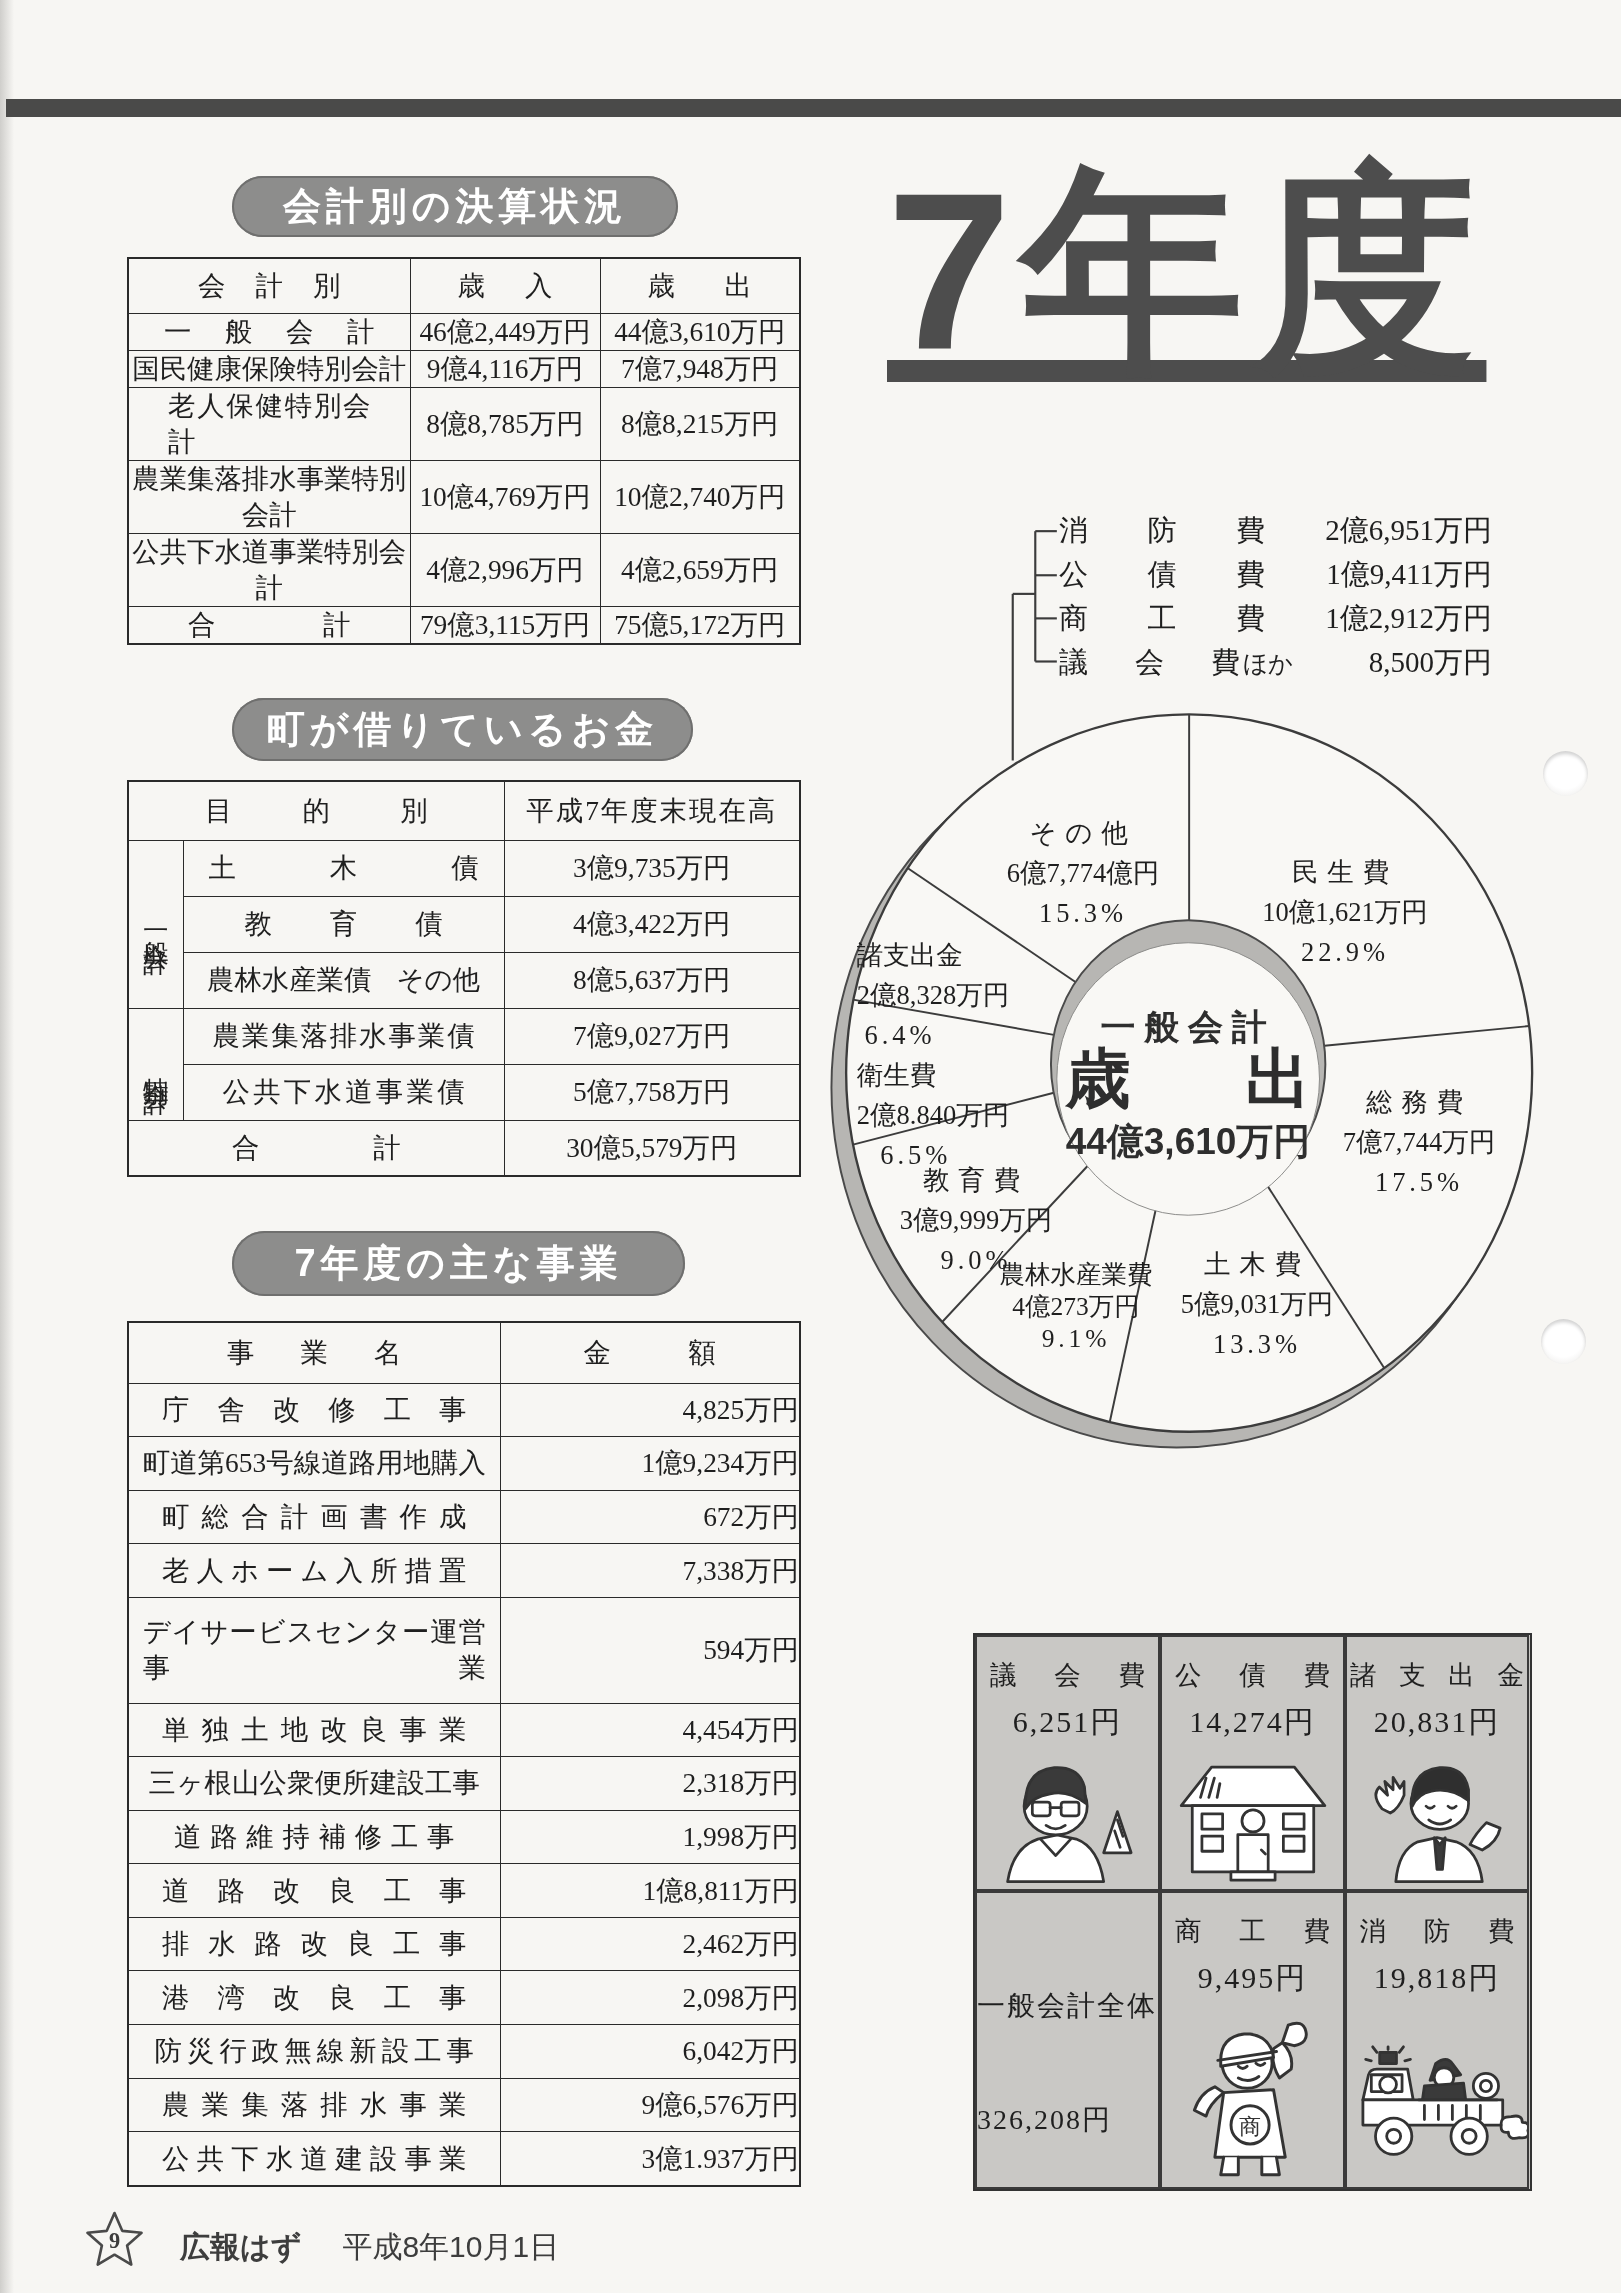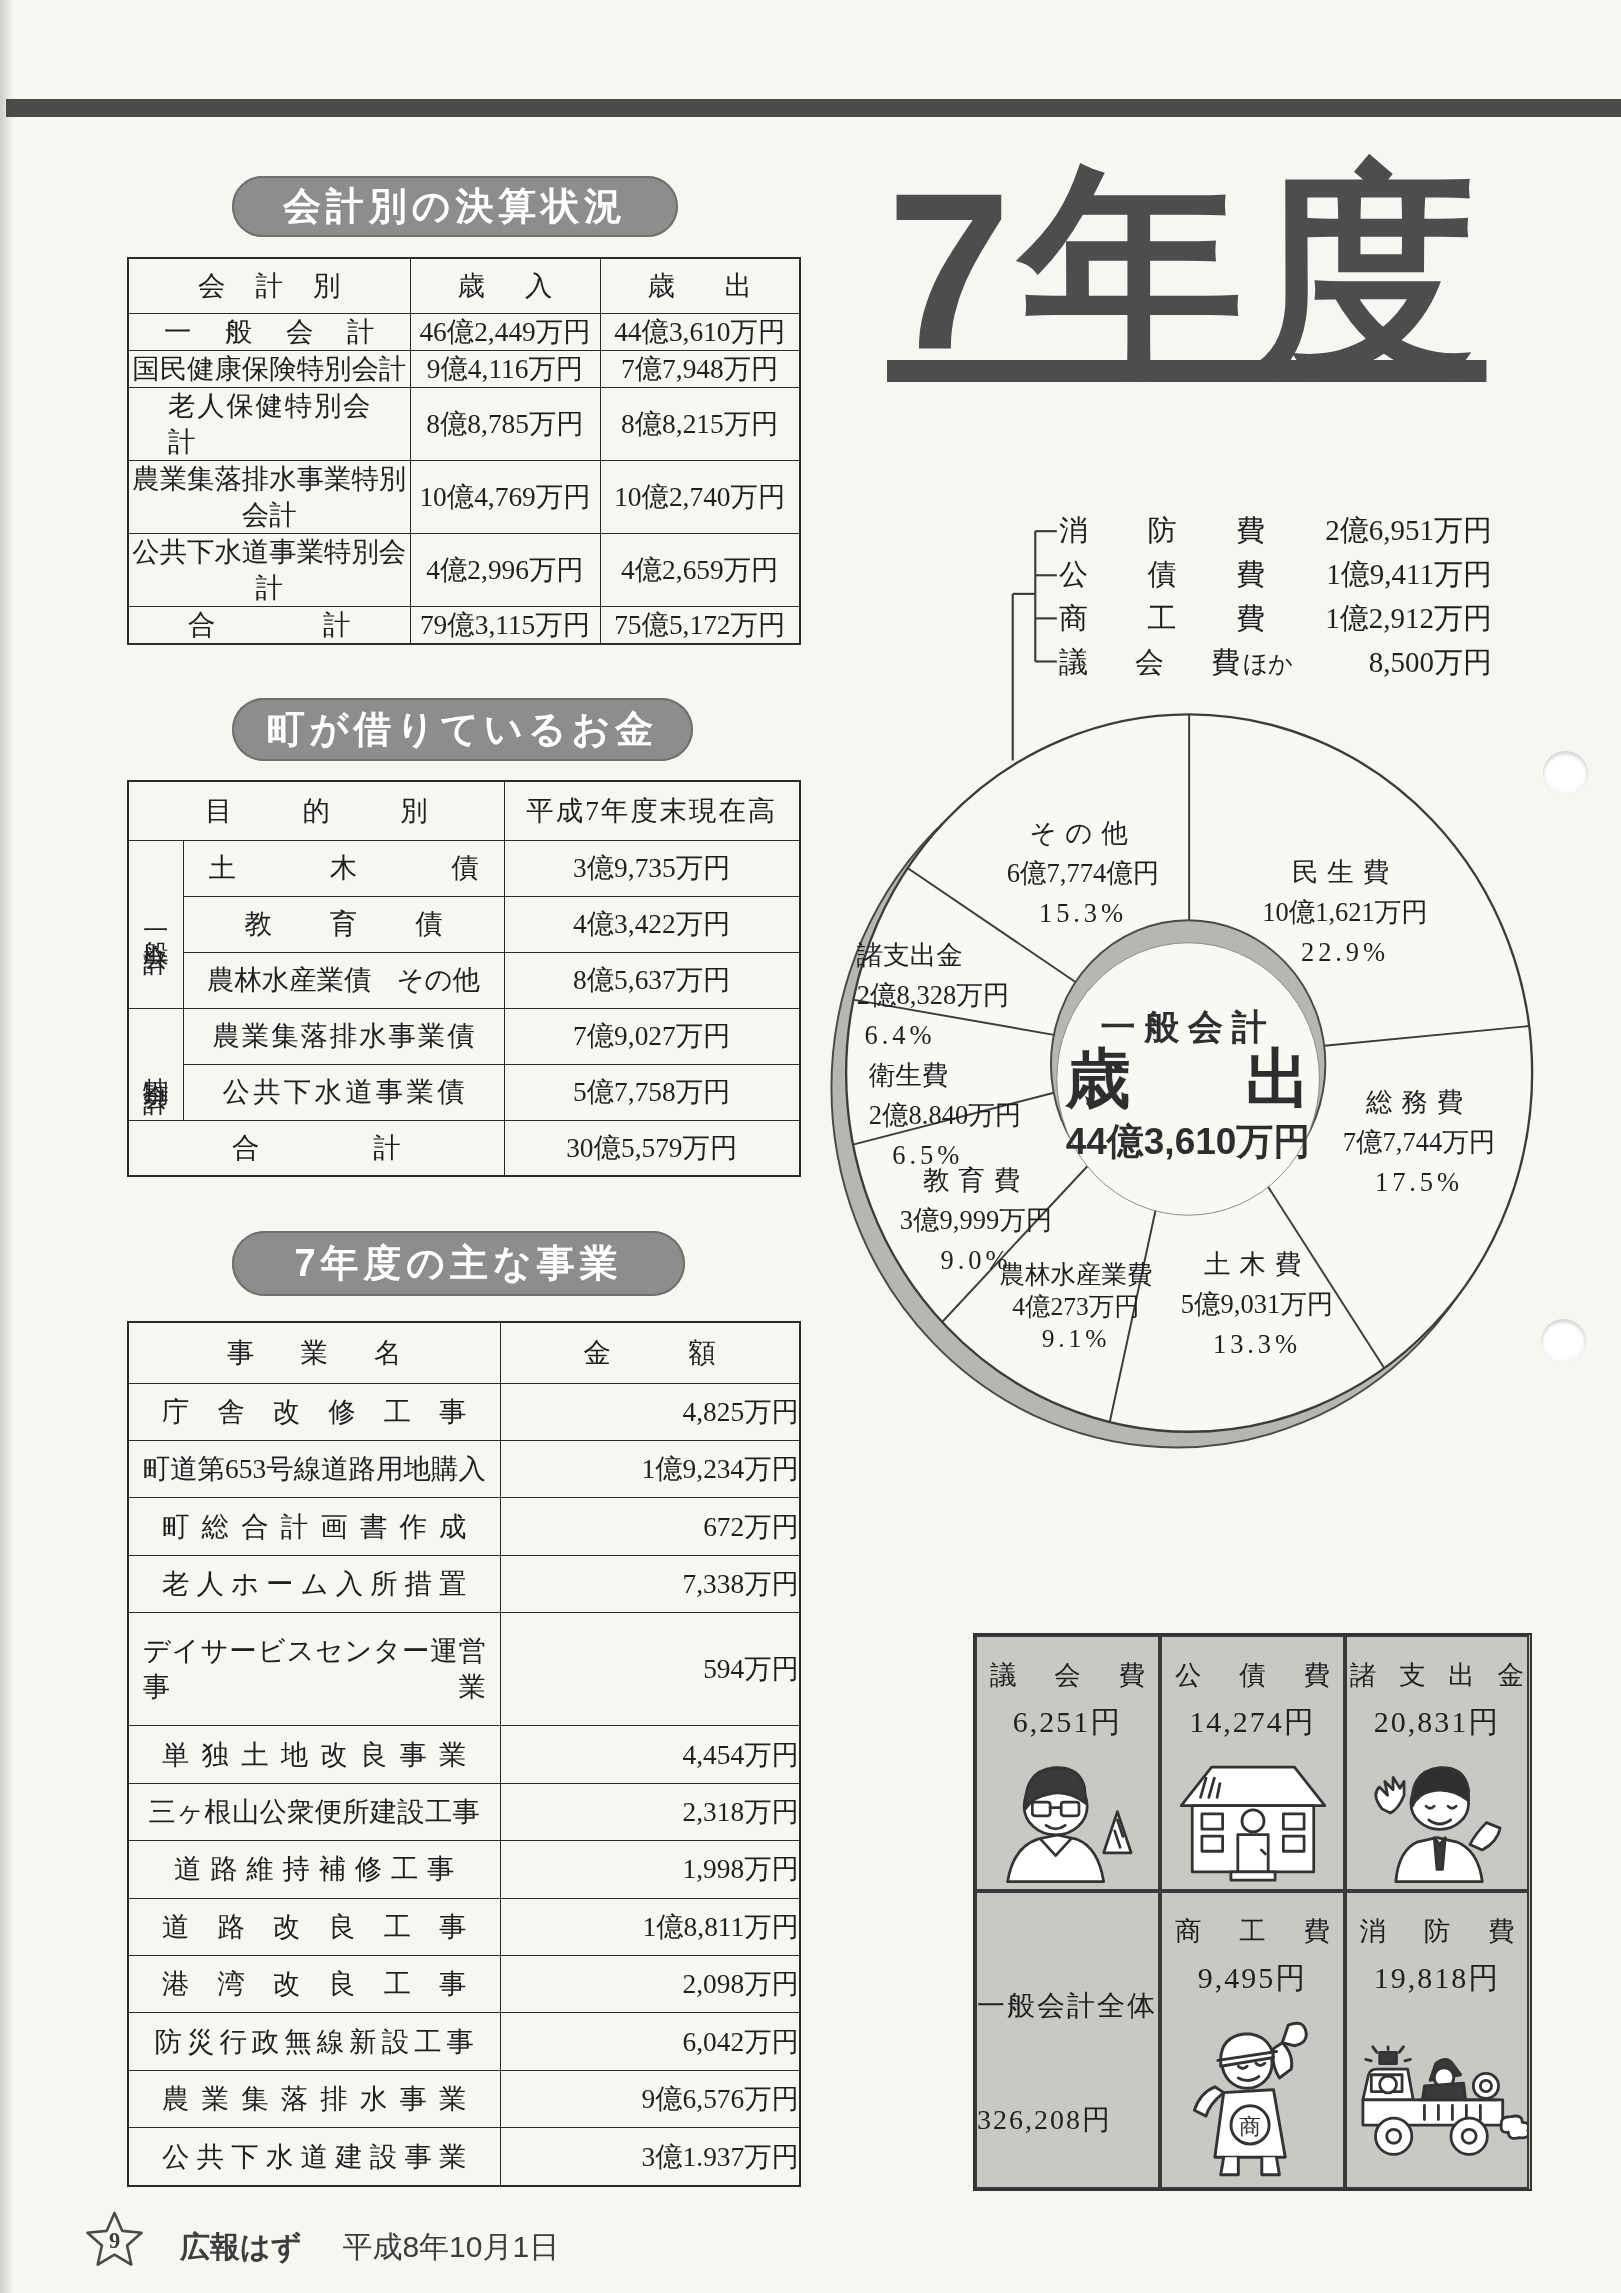--- a/index.html
+++ b/index.html
@@ -206,20 +206,24 @@
         </tr>
     <tr>
           <td class="jst" style="padding:0 45px">道路維持補修工事</td>
           <td class="rt">1,998万円</td>
         </tr>
     <tr>
           <td class="jst" style="padding:0 33px">道路改良工事</td>
           <td class="rt">1億8,811万円</td>
         </tr>
     <tr>
+          <td class="jst" style="padding:0 33px">排水路改良工事</td>
+          <td class="rt">2,462万円</td>
+        </tr>
+    <tr>
           <td class="jst" style="padding:0 33px">港湾改良工事</td>
           <td class="rt">2,098万円</td>
         </tr>
     <tr>
           <td class="jst" style="padding:0 25.5px">防災行政無線新設工事</td>
           <td class="rt">6,042万円</td>
         </tr>
     <tr>
           <td class="jst" style="padding:0 33px">農業集落排水事業</td>
           <td class="rt">9億6,576万円</td>
@@ -313,21 +317,21 @@
   <div class="abs slice-label tight" style="left:1076px;top:1259px;">
     <div>農林水産業費</div>
     <div>4億273万円</div>
     <div class="pct">9.1%</div>
   </div>
   <div class="abs slice-label" style="left:976px;top:1160px;">
     <div class="nm">教育費</div>
     <div>3億9,999万円</div>
     <div class="pct">9.0%</div>
   </div>
-  <div class="abs slice-label" style="left:933px;top:1055px;text-align:left;margin-left:12px;">
+  <div class="abs slice-label" style="left:933px;top:1055px;text-align:left;">
     <div>衛生費</div>
     <div>2億8.840万円</div>
     <div class="pct" style="padding-left:23.5px">6.5%</div>
   </div>
   <div class="abs slice-label" style="left:933px;top:935px;text-align:left;">
     <div>諸支出金</div>
     <div>2億8,328万円</div>
     <div class="pct" style="padding-left:7.8px">6.4%</div>
   </div>
 

